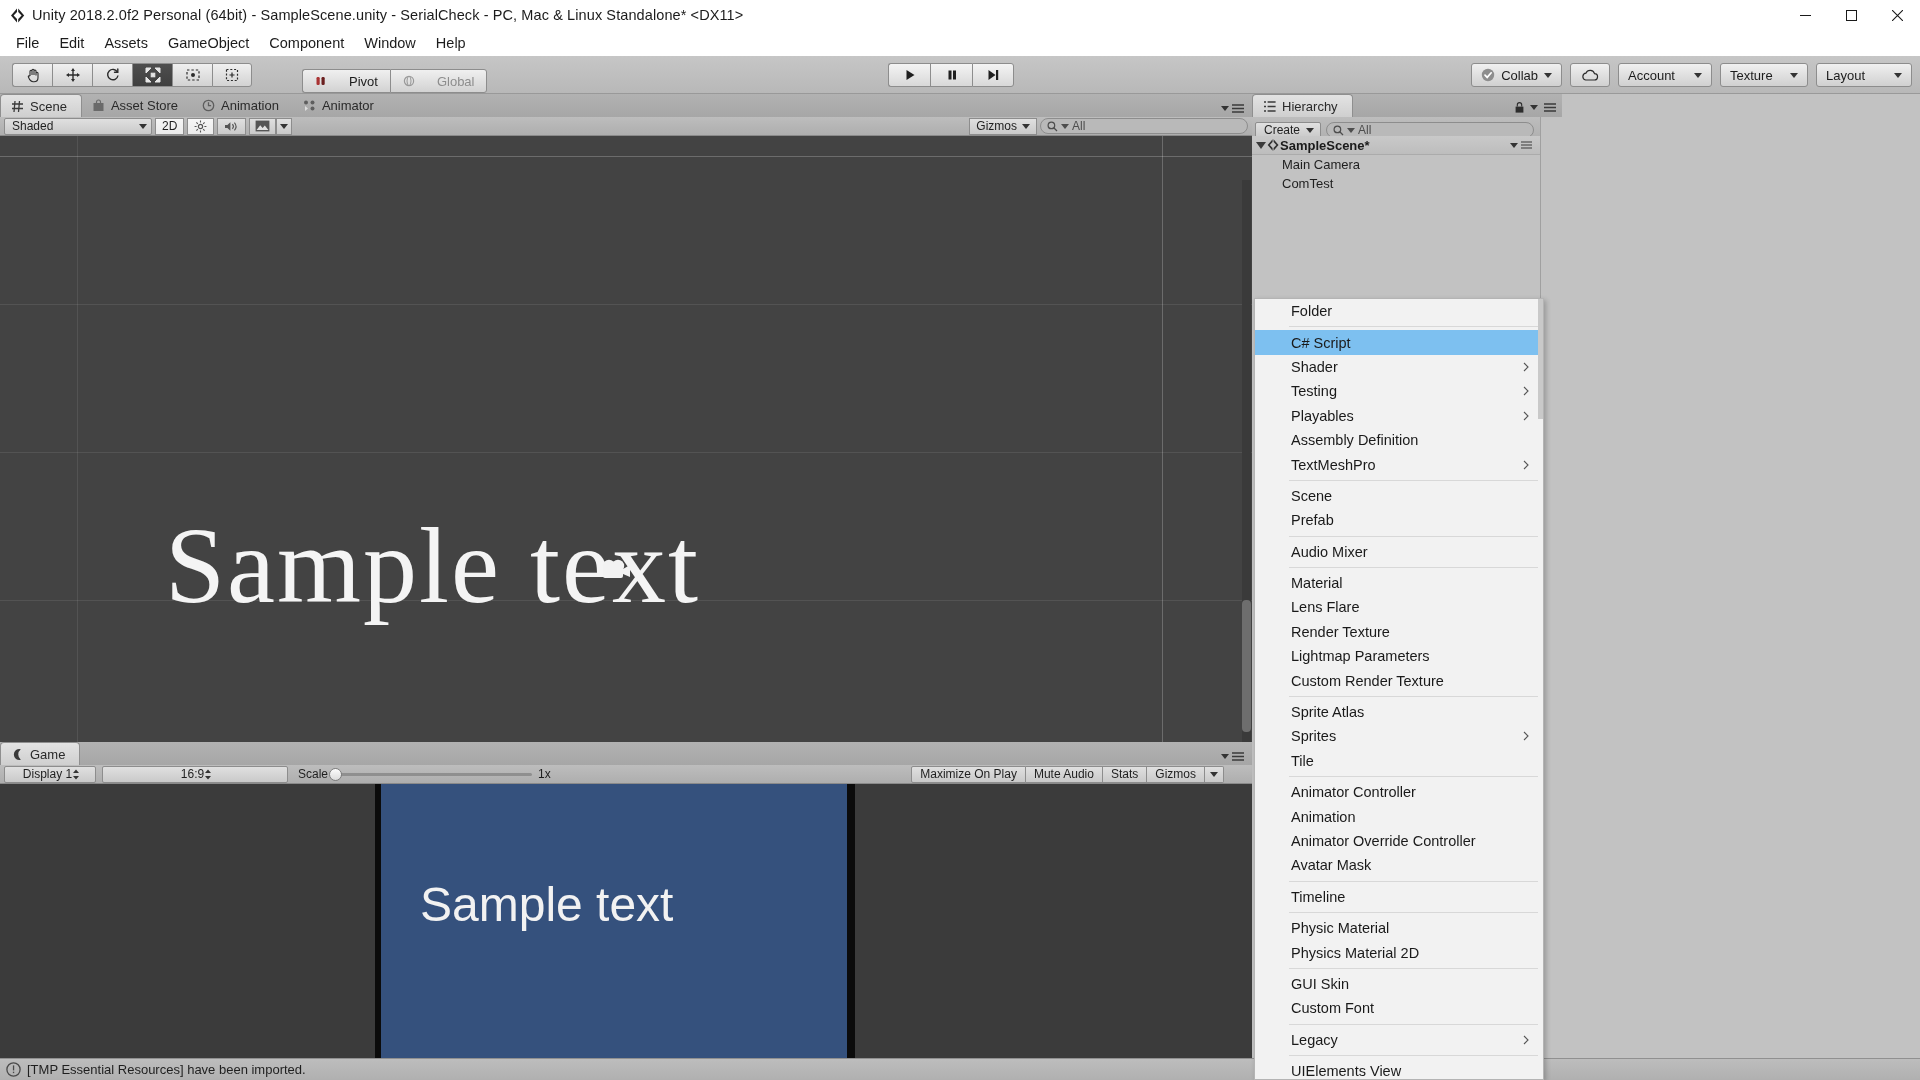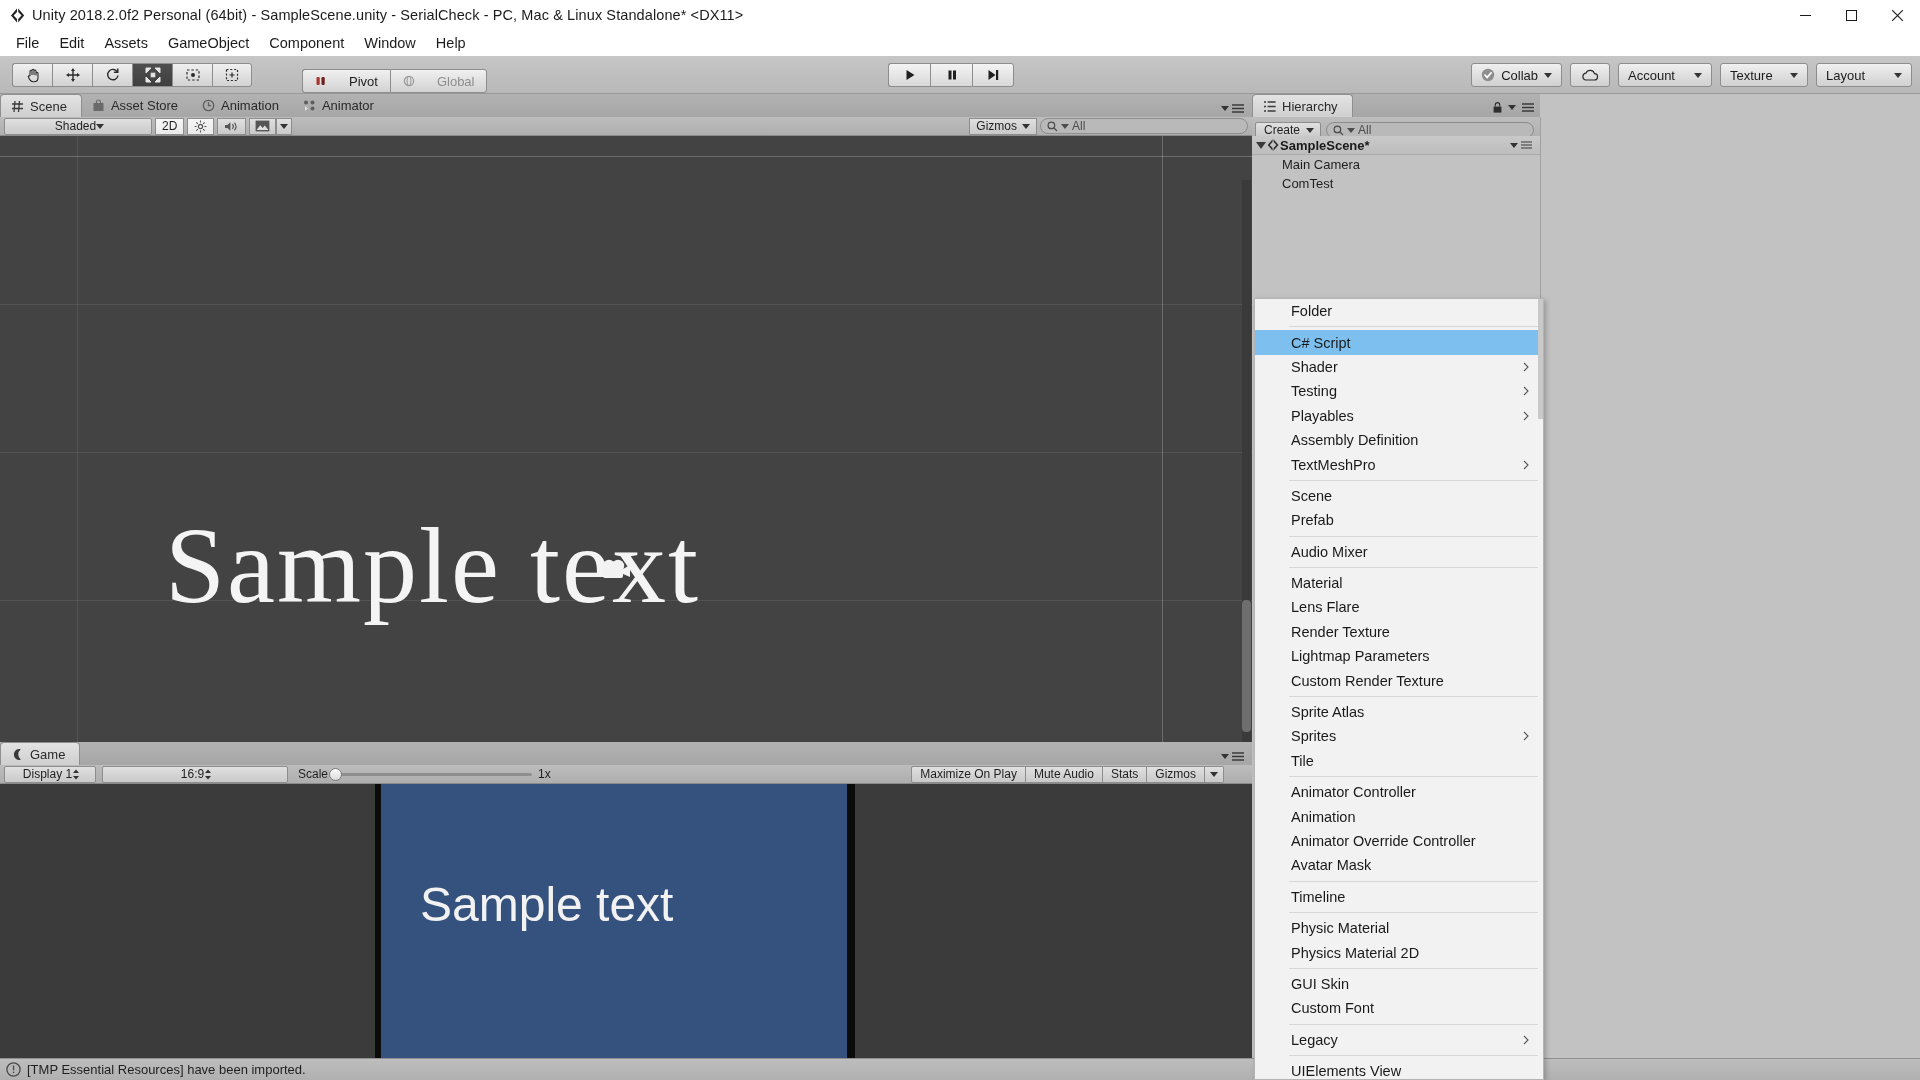--- a/index.html
+++ b/index.html
@@ -128,21 +128,21 @@
   .scene-toolbar {
     position: absolute; left: 0; top: 23px; width: 100%; height: 19px;
     background: linear-gradient(#bdbdbd, #aeaeae);
     border-bottom: 1px solid #8a8a8a;
     display: flex; align-items: center;
   }
   .sc-dd {
     height: 17px; width: 148px; margin-left: 4px;
     background: linear-gradient(#e0e0e0, #c9c9c9);
     border: 1px solid #8d8d8d; border-radius: 2px;
-    display: flex; align-items: center; justify-content: center;
+    display: flex; align-items: center; justify-content: space-between;
     padding: 0 4px 0 7px; font-size: 12px; color: #1f1f1f;
   }
   .sc-btn {
     height: 17px; min-width: 27px; padding: 0 6px; margin-left: 3px;
     background: linear-gradient(#e0e0e0, #c9c9c9);
     border: 1px solid #8d8d8d; border-radius: 0;
     display: flex; align-items: center; justify-content: center;
     font-size: 12px; color: #1f1f1f;
   }
   .sc-btn.on { background: linear-gradient(#f6f6f6, #ebebeb); }
@@ -614,21 +614,21 @@
 
   <div class="game-canvas">
     <div class="game-letterbox-l"></div>
     <div class="game-view-area"></div>
     <div class="game-letterbox-r"></div>
   </div>
   <div class="game-text" style="position:absolute;left:420px;top:135px;">Sample text</div>
 </div>
 
 <div id="hierarchy-panel">
-  <div class="tabbar" style="left:0;top:0;width:288px;">
+  <div class="tabbar" style="left:0;top:0;width:310px;">
     <div class="tab active">
       <svg width="13" height="13" viewBox="0 0 13 13">
           <path d="M1 2h2M1 6.5h2M1 11h2M4.6 2h8M4.6 6.5h8M4.6 11h8" stroke="#3a3a3a" stroke-width="1.3"></path>
         </svg>
       <span>Hierarchy</span>
     </div>
     <div class="tab-menu-icon" style="right:6px;display:flex;gap:6px;align-items:center">
       <svg width="9" height="11" viewBox="0 0 9 11">
           <rect x="0.6" y="4.6" width="7.8" height="6" fill="#2d2d2d"></rect>
           <path d="M2.3 4.6V2.8a2.2 2.2 0 0 1 4.4 0v1.8" fill="none" stroke="#2d2d2d" stroke-width="1.1"></path>

